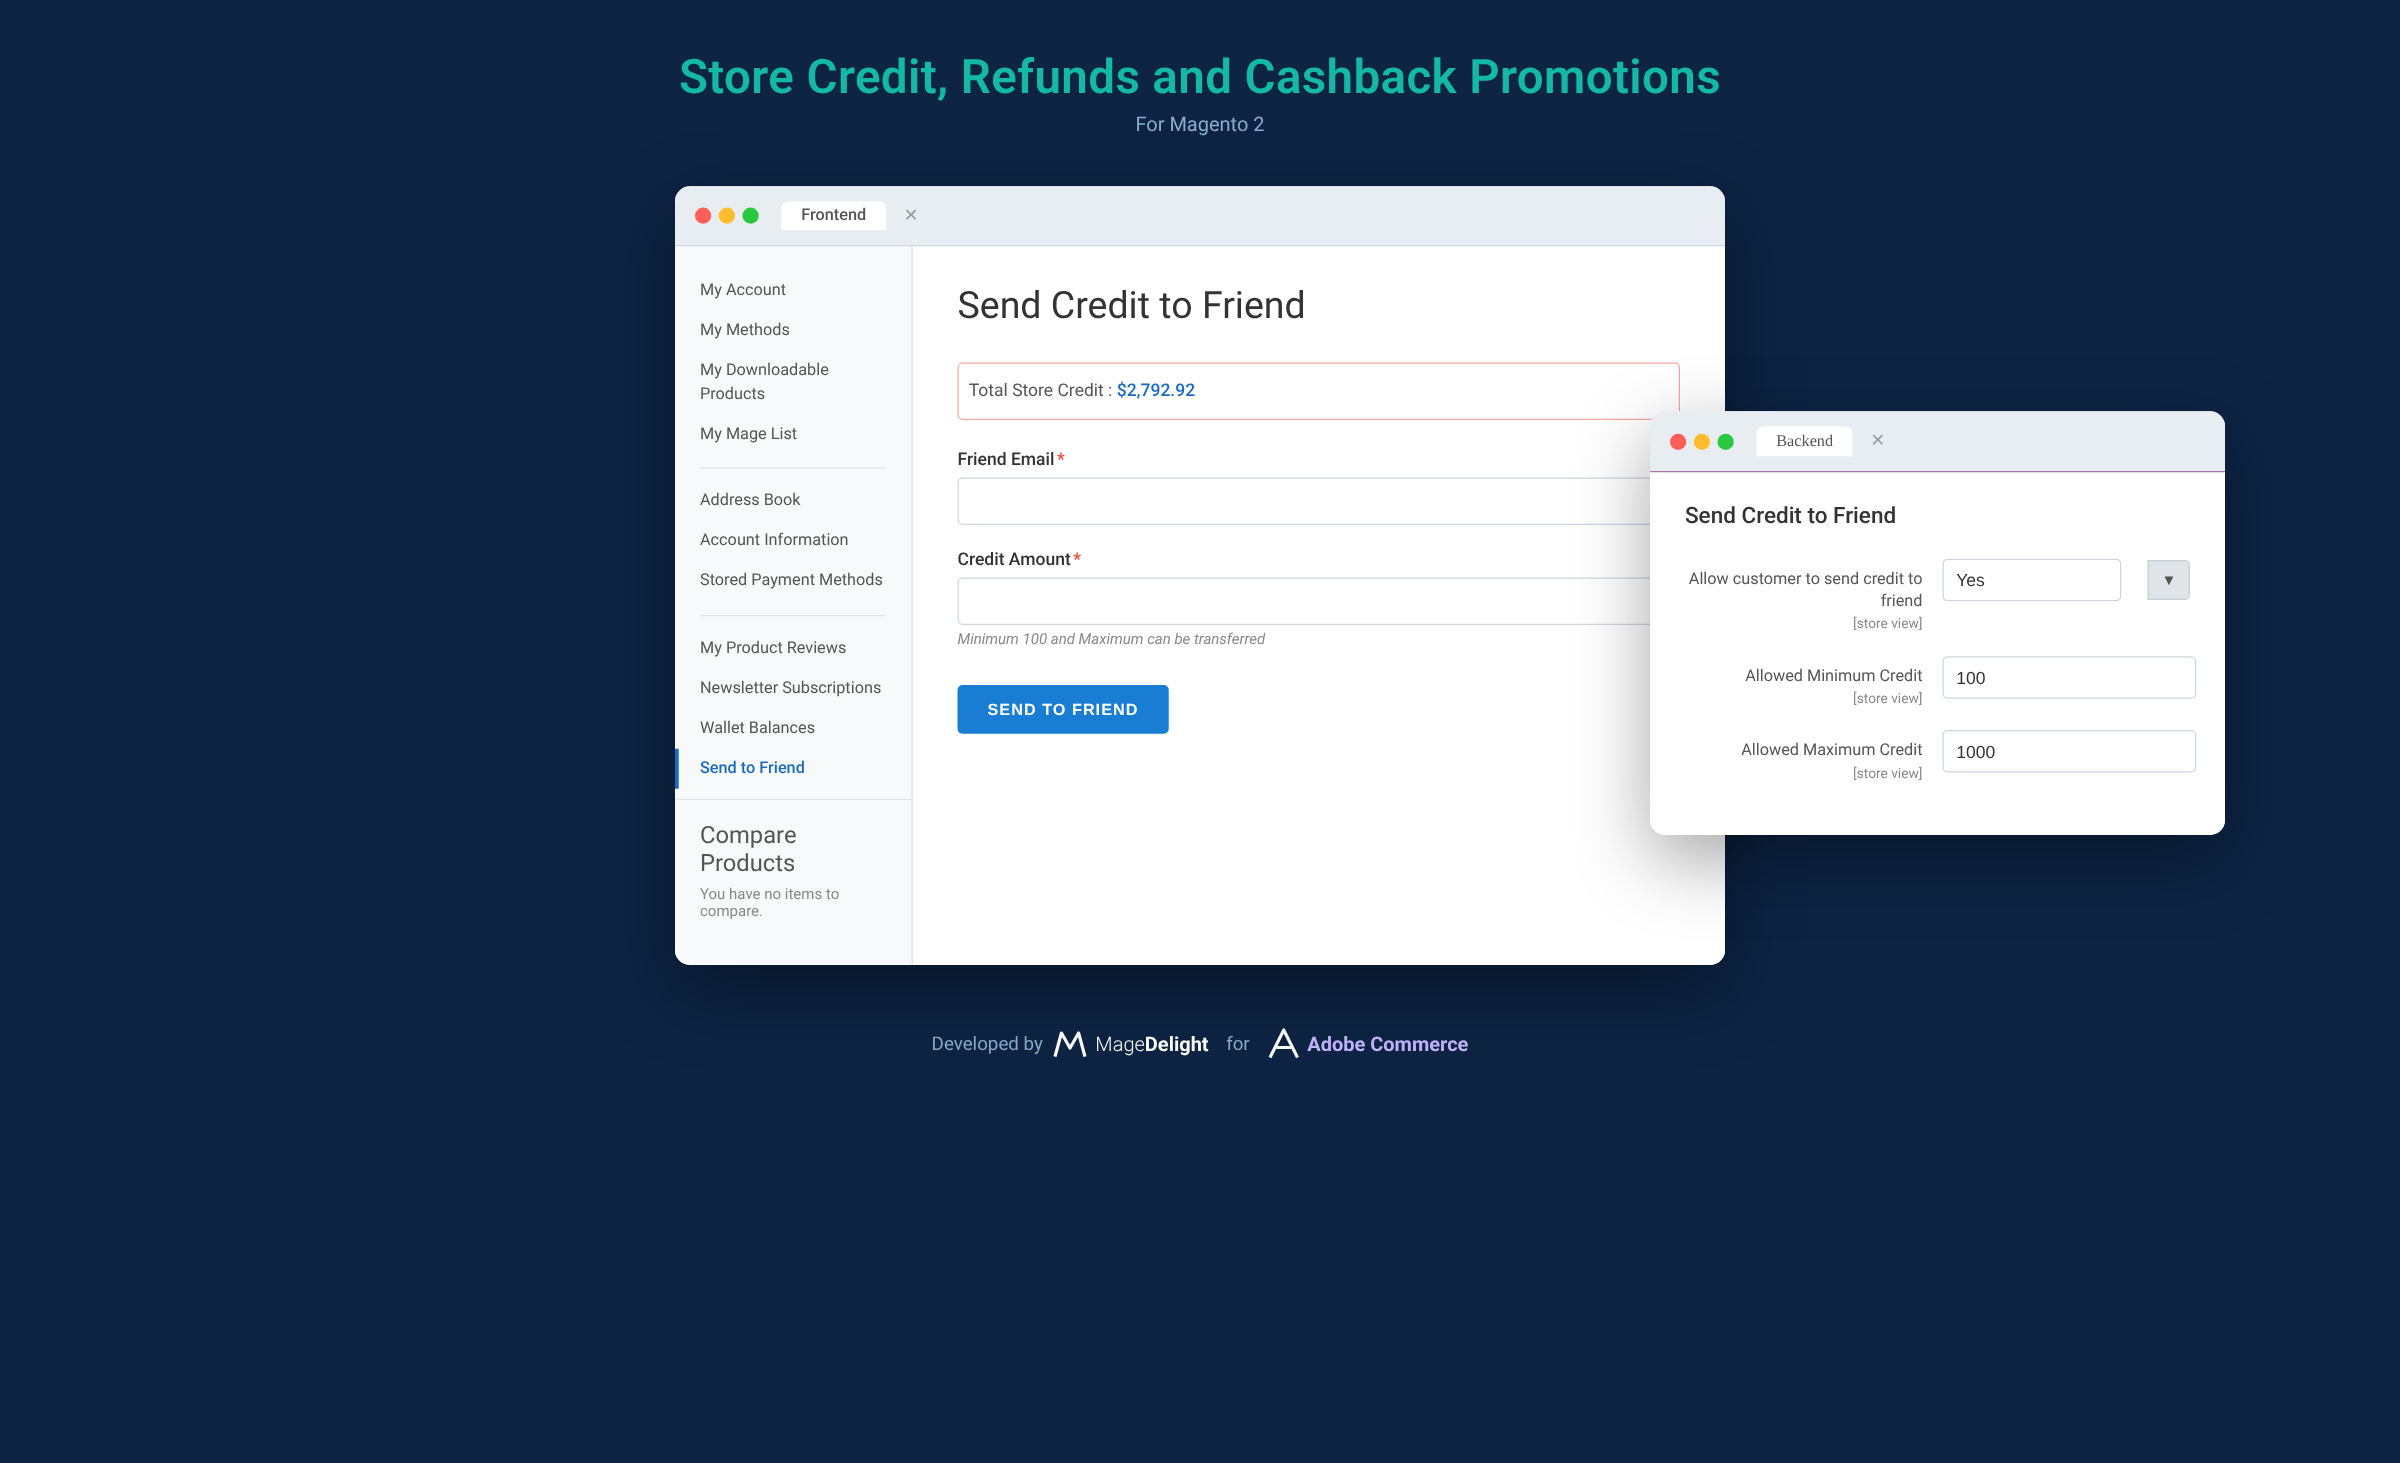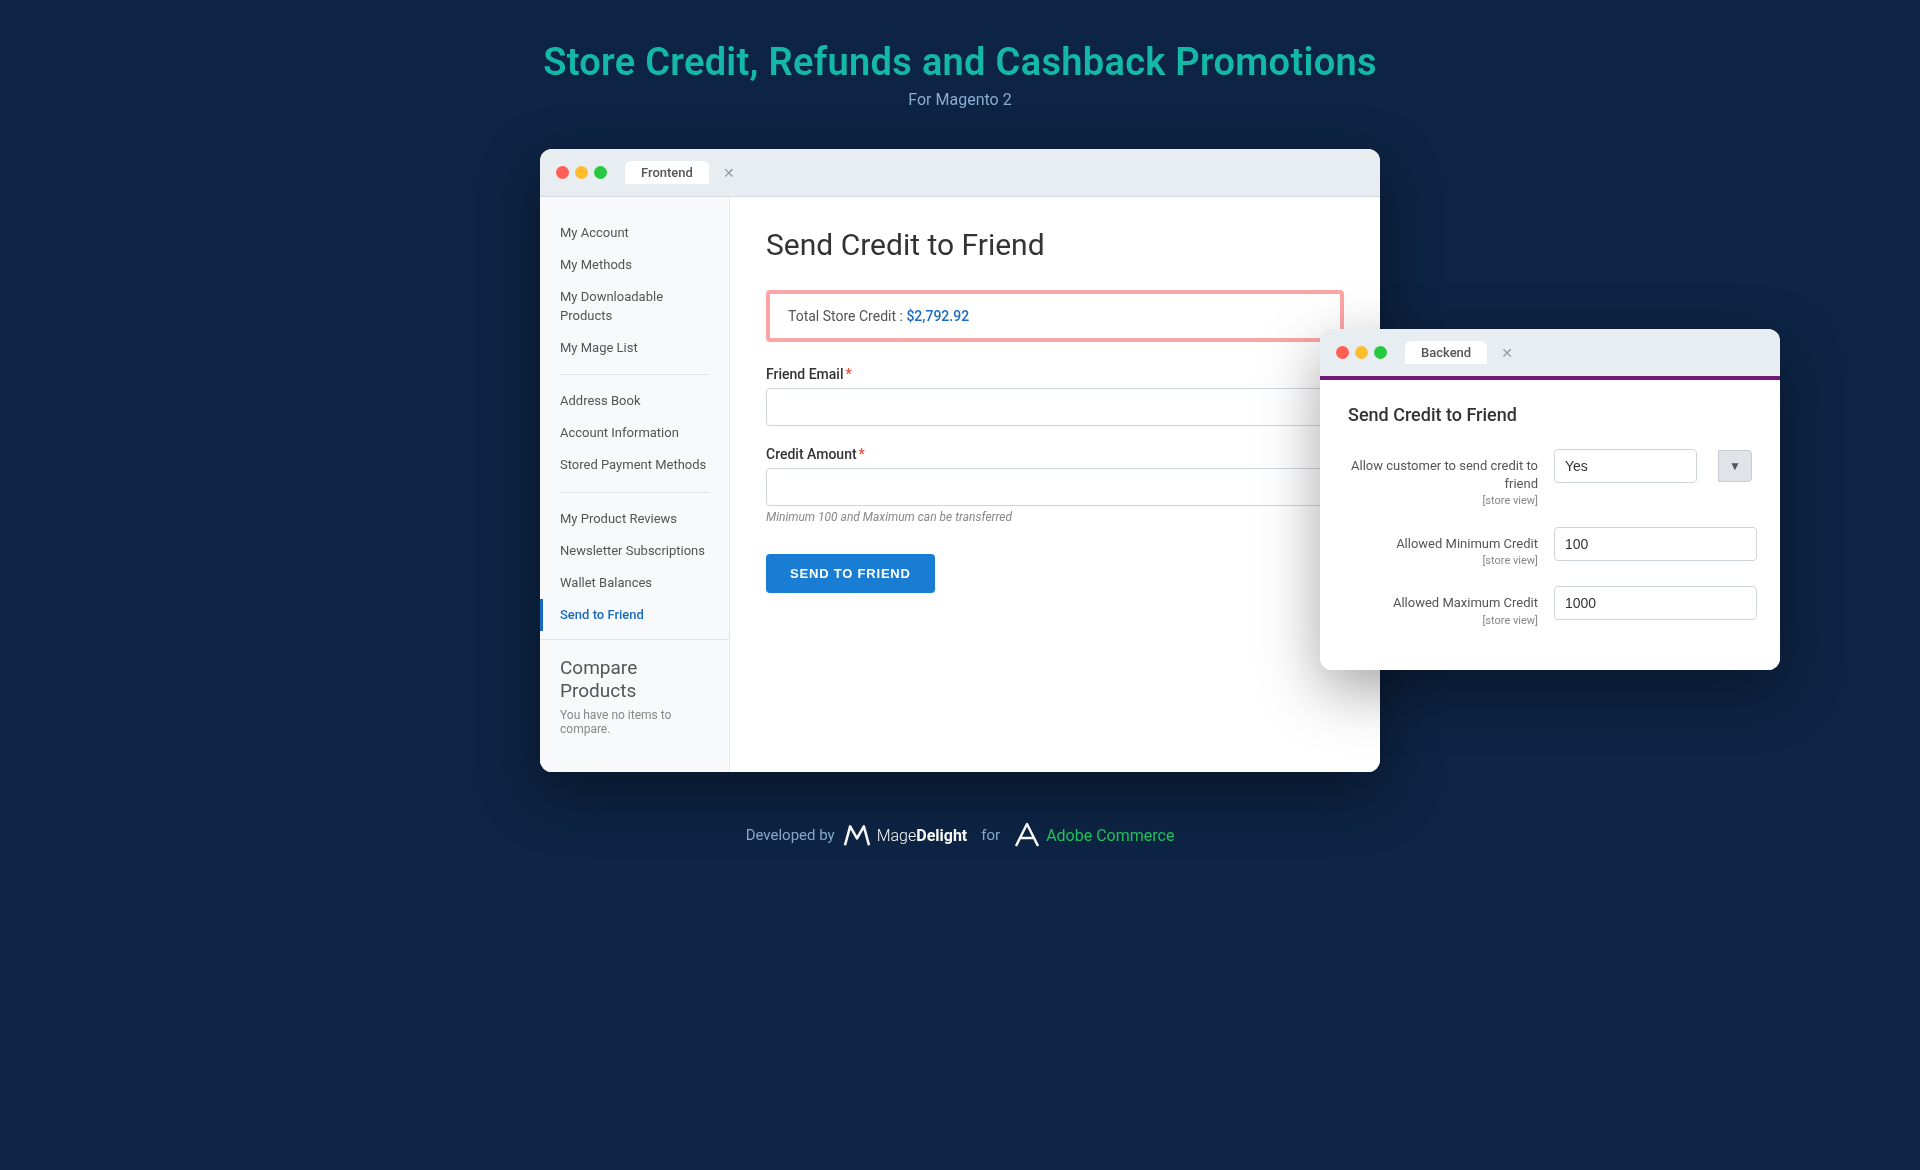--- a/index.html
+++ b/index.html
@@ -152,23 +152,23 @@
     }
 
     .page-title {
       font-size: 30px;
       font-weight: 400;
       color: #333;
       margin-bottom: 28px;
     }
 
     .credit-info-box {
-      border: 4px solid #fca5a5;
+      border: 1px solid #fca5a5;
       border-radius: 4px;
-      padding: 14px 18px;
+      padding: 14px 8px;
       margin-bottom: 24px;
       font-size: 14px;
       color: #555;
     }
 
     .credit-amount {
       color: #1a6bbf;
       font-weight: 500;
     }
 
@@ -246,21 +246,22 @@
       z-index: 10;
     }
 
     .backend-titlebar {
       background: #e8edf2;
       border-radius: 12px 12px 0 0;
       padding: 12px 16px;
       display: flex;
       align-items: center;
       gap: 8px;
-      border-bottom: 4px solid #701a75;
+      border-bottom: 1px solid #701a75;
+      font-family: Liberation Serif, serif;
     }
 
     .backend-content {
       background: #fff;
       border-radius: 0 0 12px 12px;
       padding: 24px 28px;
     }
 
     .backend-title {
       font-size: 18px;
@@ -517,15 +518,15 @@
     </span>
   </div>
 
   <span class="footer-text footer-divider">for</span>
 
   <div class="adobe-logo">
     <svg width="26" height="26" viewBox="0 0 26 26" fill="none" xmlns="http://www.w3.org/2000/svg">
       <path d="M2 24 L13 2 L24 24" stroke="white" stroke-width="2.5" stroke-linejoin="round" fill="none"></path>
       <path d="M7 16 L19 16" stroke="white" stroke-width="2.5"></path>
     </svg>
-    <span style="color:#22c55e;font-size:16px;font-weight:400;">Adobe Commerce</span>
+    <span style="color:#c4b5fd;font-size:16px;font-weight:700;">Adobe Commerce</span>
   </div>
 </div>
 
 </body></html>

